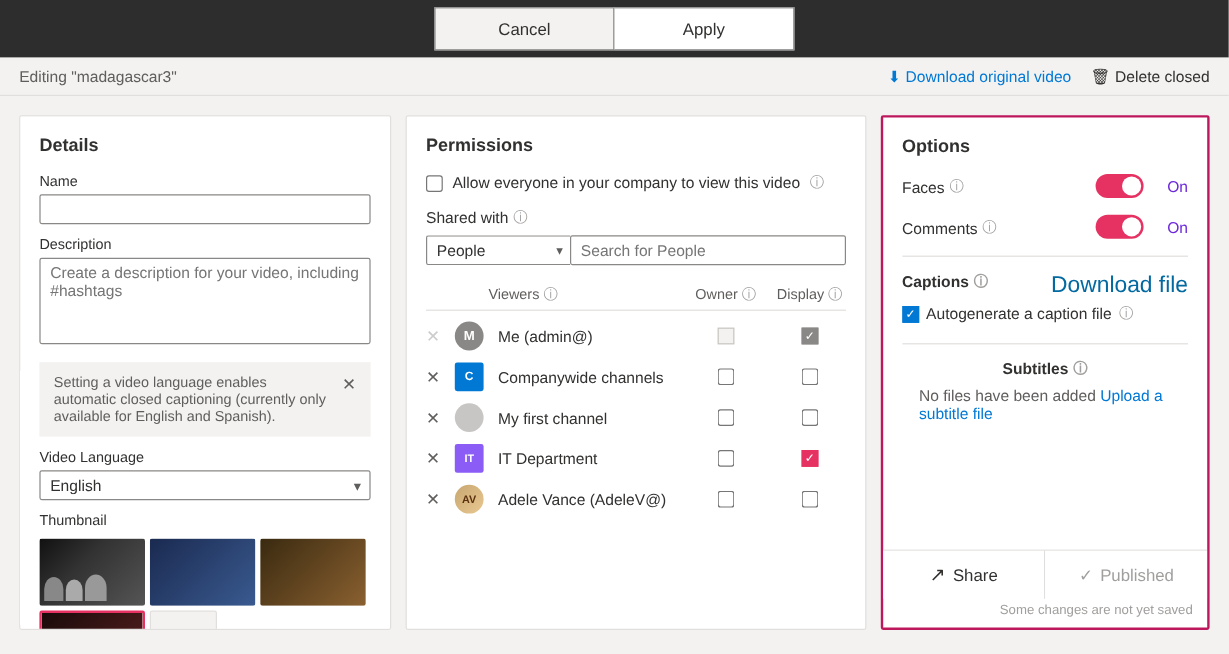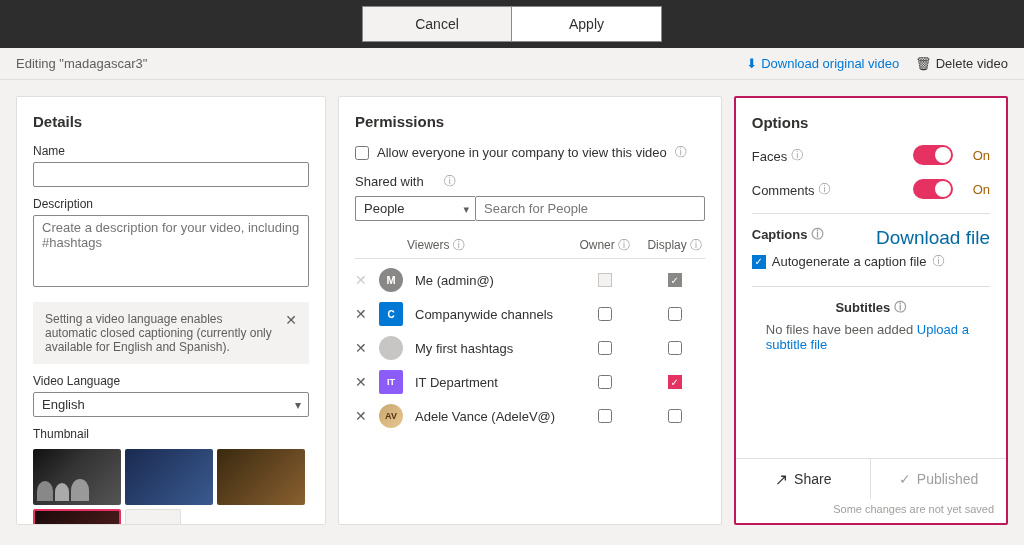--- a/index.html
+++ b/index.html
@@ -317,21 +317,21 @@
       width: 16px;
       height: 16px;
       left: 22px;
       top: 2px;
       background: #fff;
       border-radius: 50%;
       transition: .2s;
     }
     .toggle-on-label {
       font-size: 13px;
-      color: #a16207;
+      color: #6d28d9;
       margin-left: 20px;
     }
     .toggle-wrapper {
       display: flex;
       align-items: center;
       gap: 0;
     }
 
     .option-section {
       margin-bottom: 16px;
@@ -443,21 +443,21 @@
 
 <div class="sub-header">
   <span class="sub-header-title">Editing "madagascar3"</span>
   <div class="sub-header-actions">
     <a class="sub-header-action">
       <span>⬇</span>
       <span>Download original video</span>
     </a>
     <a class="sub-header-action" style="color:#323130;">
       <span>🗑</span>
-      <span>Delete video</span>
+      <span>Delete closed</span>
     </a>
   </div>
 </div>
 
 <div class="main-content">
 
   <div class="panel" style="max-width:310px; min-width:220px;">
     <div class="panel-title">Details</div>
 
     <div class="field-label">Name</div>
@@ -503,21 +503,21 @@
 
   <div class="panel permissions-panel">
     <div class="panel-title">Permissions</div>
 
     <div class="checkbox-row">
       <input type="checkbox" style="">
       <span>Allow everyone in your company to view this video</span>
       <span class="info-icon">ⓘ</span>
     </div>
 
-    <div style="display:flex;align-items:center;gap:20px;margin-bottom:6px;">
+    <div style="display:flex;align-items:center;gap:4px;margin-bottom:6px;">
       <span>Shared with</span>
       <span class="info-icon">ⓘ</span>
     </div>
 
     <div class="shared-with-row">
       <div style="position:relative;display:inline-block;">
         <select class="shared-dropdown">
           <option>People</option>
         </select>
         <span style="position:absolute;right:6px;top:50%;transform:translateY(-50%);pointer-events:none;color:#605e5c;font-size:11px;">▾</span>
@@ -560,21 +560,21 @@
         <input type="checkbox" style="">
       </div>
       <div class="checkbox-cell">
         <input type="checkbox" style="">
       </div>
     </div>
 
     <div class="viewer-row">
       <span class="viewer-remove" style="color:#605e5c;">✕</span>
       <div class="viewer-avatar gray" style="background:#c8c6c4;"></div>
-      <span class="viewer-name" style="padding-left:8px;">My first hashtags</span>
+      <span class="viewer-name" style="padding-left:8px;">My first channel</span>
       <div class="checkbox-cell">
         <input type="checkbox" style="">
       </div>
       <div class="checkbox-cell">
         <input type="checkbox" style="">
       </div>
     </div>
 
     <div class="viewer-row">
       <span class="viewer-remove" style="color:#605e5c;">✕</span>

